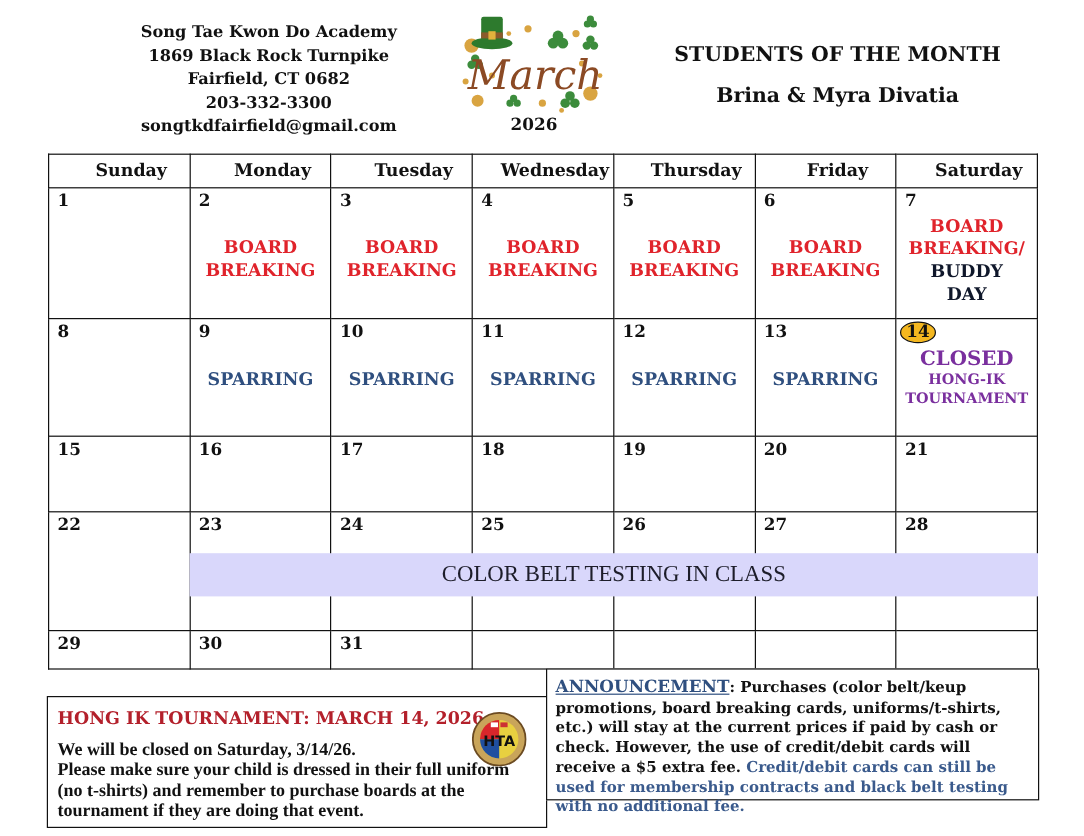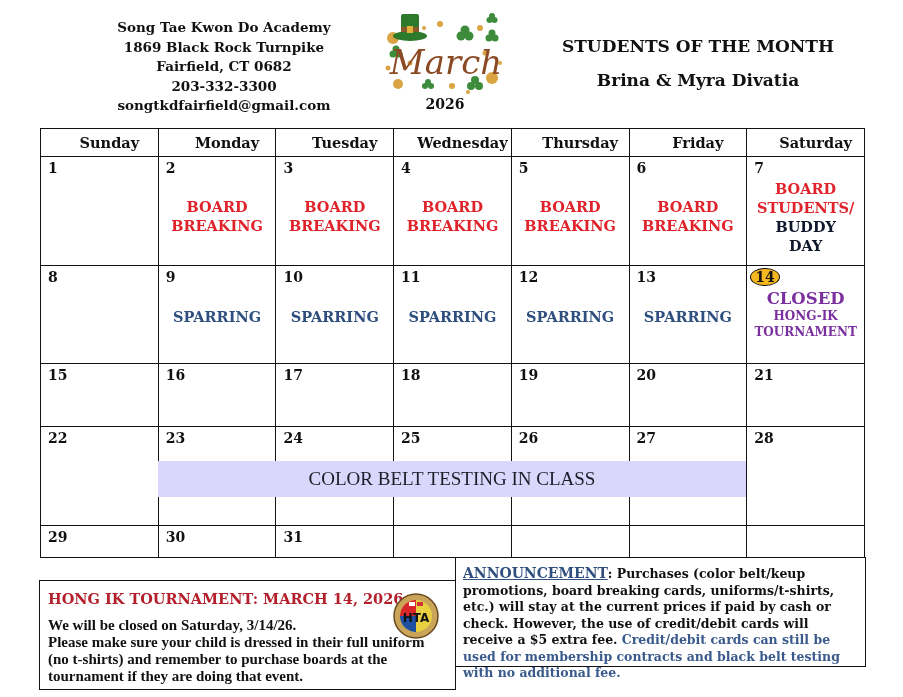--- a/index.html
+++ b/index.html
@@ -23,21 +23,21 @@
   table.cal th { height:27px; font-size:14.5px; font-weight:bold; text-align:center; vertical-align:middle;padding-left:20px; }
   .daynum { font-weight:bold; font-size:14px; padding:3px 0 0 7px; height:18px; }
   .evt { text-align:center; font-weight:bold; font-size:14.5px; line-height:19px; }
   .red { color:#e0232b; }
   .green { color:#0f172a; }
   .navy { color:#2f4f7f; }
   .purple { color:#7a2f9e; }
   .circ { display:inline-block; background:#f4b71f; border:1.3px solid #111; border-radius:50%;
           padding:0 4px; line-height:16px; margin-left:-4px; margin-top:-1px; }
 
-  .band { left:158px; top:461px; width:588px; height:36px; background:#d9d7fb;
+  .band { left:158px; top:461px; width:707px; height:36px; background:#d9d7fb;
           font-family:"Liberation Serif", "DejaVu Serif", serif; font-size:19px; text-align:center; line-height:36px; color:#1d1d2a; }
 
   
   .box { border:1.3px solid #111; background:#fff; }
   .box1 { left:39px; top:580px; width:415px; height:108px; }
   .box2 { left:455px; top:557px; width:409px; height:108px; }
   .box1 .title { position:absolute; left:8px; top:9px; color:#b3202b; font-weight:bold; font-size:14.5px; }
   .box1 .body { position:absolute; left:8px; top:36px; width:400px; font-weight:bold; font-size:15px; line-height:17px;font-family:Liberation Serif, serif; }
   .box1 .body p { margin:0; }
   .badge { position:absolute; left:353px; top:12px; width:46px; height:46px; }
@@ -172,21 +172,21 @@
           <div class="daynum">6</div>
         <div class="evt red" style="margin-top:19px">
             <div>BOARD</div>
             <div>BREAKING</div>
           </div>
         </td>
       <td>
           <div class="daynum">7</div>
         <div class="evt" style="margin-top:1px">
           <div class="red">BOARD</div>
-          <div class="red">STUDENTS/</div>
+          <div class="red">BREAKING/</div>
           <div class="green">BUDDY</div>
           <div class="green">DAY</div>
         </div>
         </td>
     </tr>
 
     <tr style="height:98px">
       <td>
           <div class="daynum">8</div>
         </td>

